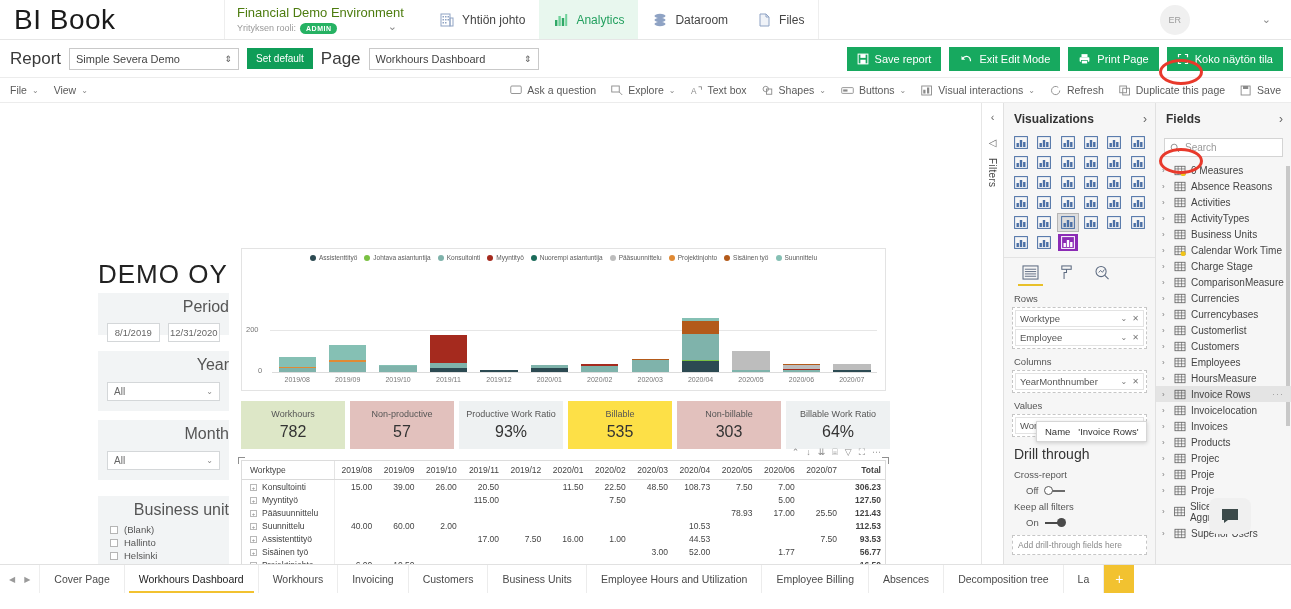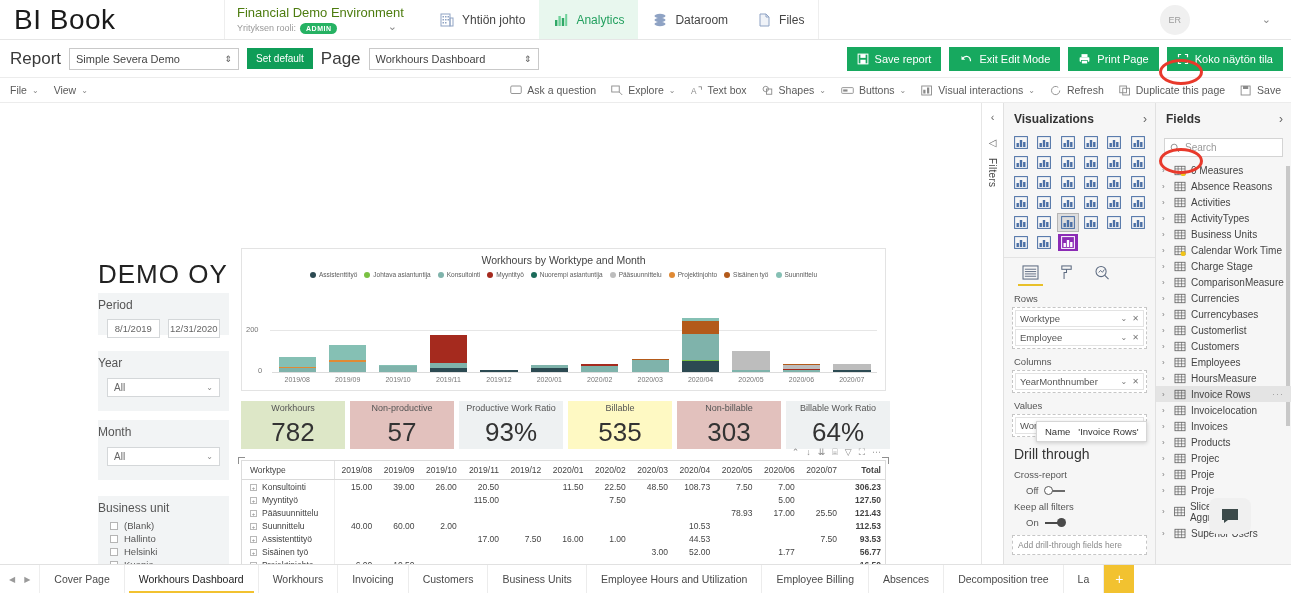--- a/index.html
+++ b/index.html
@@ -43,21 +43,21 @@
   .chev { font-size:8px; color:#888; }
 
   
   .main { display:flex; height:461px; }
   .canvas-wrap { flex:1; background:#fff; position:relative; overflow:hidden;text-decoration:underline; }
   .canvas { position:absolute; left:0; top:0; right:0; bottom:0; }
 
   
   .demotitle { position:absolute; left:98px; top:156px; font-size:26px; color:#222; letter-spacing:1px;}
   .filtbox { position:absolute; background:#f2f4f5; }
-  .filt-title { text-align:left; font-size:12px; color:#555; padding-top:5px;}
+  .filt-title { text-align:right; font-size:16px; color:#555; padding-top:5px;}
   .daterow { display:flex; gap:8px; padding:7px 9px 0 9px;}
   .datefield { flex:1; border:1px solid #d4d7d9; background:#fff; font-size:9.5px; color:#666; text-align:center; padding:3px 0; }
   .dropfield { margin:8px 9px 0 9px; border:1px solid #d4d7d9; background:#fff; font-size:10px; color:#666; padding:3px 6px; display:flex; justify-content:space-between; align-items:center;}
   .cbrow { display:flex; align-items:center; gap:6px; padding:1px 0 1px 12px; font-size:9.5px; color:#555;}
   .cbox { width:8px; height:8px; border:1px solid #b5b5b5; background:#fff; }
 
   
   .chartpanel { position:absolute; left:241px; top:145px; width:645px; height:143px; background:#fff; border:1px solid #e3e3e3;}
   .charttitle { text-align:center; font-size:10.5px; color:#444; padding-top:5px;}
   .legend { display:flex; flex-wrap:wrap; justify-content:center; gap:7px; padding:5px 6px 0 6px;}
@@ -69,21 +69,21 @@
   .bars { position:absolute; left:30px; right:4px; bottom:18px; top:2px; display:flex; align-items:flex-end; }
   .barcol { flex:1; display:flex; flex-direction:column; align-items:center; justify-content:flex-end; height:100%; }
   .bar { width:74%; display:flex; flex-direction:column-reverse; }
   .seg { width:100%; }
   .xaxis { position:absolute; left:30px; right:4px; bottom:0; height:18px; display:flex; border-top:1px solid #dcdcdc;}
   .xt { flex:1; text-align:center; font-size:7px; color:#777; padding-top:3px;}
 
   
   .kpi { position:absolute; height:48px; display:flex; flex-direction:column; align-items:center; justify-content:center; }
   .kpi .k-lab { font-size:9px; color:#555; }
-  .kpi .k-val { font-size:26px; color:#333; margin-top:4px;}
+  .kpi .k-val { font-size:16px; color:#333; margin-top:4px;}
 
   
   .matrix { position:absolute; left:241px; top:357px; width:645px; height:200px; background:#fff; border:1px solid #dcdcdc;}
   .mtools { position:absolute; right:4px; top:-14px; display:flex; gap:7px; font-size:9px; color:#8a8a8a;}
   table.mx { width:100%; border-collapse:collapse; font-size:8.5px; color:#444; table-layout:fixed;}
   table.mx th { font-weight:normal; color:#444; border-bottom:1px solid #d9d9d9; padding:4px 4px 4px 0; text-align:right; font-size:8.5px;}
   table.mx th.first { text-align:left; padding-left:8px; width:92px; border-right:1px solid #e4e4e4;}
   table.mx th.tot { font-weight:bold; width:44px;}
   table.mx td { padding:1.5px 4px 1.5px 0; text-align:right; }
   table.mx td.first { text-align:left; padding-left:8px; border-right:1px solid #eee; color:#3f3f3f;}
@@ -375,21 +375,20 @@
               <span>Helsinki</span>
             </div>
             <div class="cbrow">
               <span class="cbox"></span>
               <span>Kuopio</span>
             </div>
           </div>
       </div>
 
       <div class="chartpanel">
-        <div class="charttitle">Workhours by Worktype and Month</div>
         <div class="legend" id="legend">
             <span class="lg">
               <span class="lgdot" style="background: rgb(44, 74, 82);"></span>
               <span>Assistenttityö</span>
             </span>
             <span class="lg">
               <span class="lgdot" style="background: rgb(122, 193, 67);"></span>
               <span>Johtava asiantuntija</span>
             </span>
             <span class="lg">
@@ -531,21 +530,21 @@
             <span class="k-val">782</span>
           </div>
           <div class="kpi" style="left: 350px; top: 298px; width: 104px; background: rgb(226, 193, 189);">
             <span class="k-lab">Non-productive</span>
             <span class="k-val">57</span>
           </div>
           <div class="kpi" style="left: 459px; top: 298px; width: 104px; background: rgb(238, 241, 242);">
             <span class="k-lab">Productive Work Ratio</span>
             <span class="k-val">93%</span>
           </div>
-          <div class="kpi" style="left: 568px; top: 298px; width: 104px; background: #fef9c3;">
+          <div class="kpi" style="left: 568px; top: 298px; width: 104px; background: #fde047;">
             <span class="k-lab">Billable</span>
             <span class="k-val">535</span>
           </div>
           <div class="kpi" style="left: 677px; top: 298px; width: 104px; background: rgb(226, 193, 189);">
             <span class="k-lab">Non-billable</span>
             <span class="k-val">303</span>
           </div>
           <div class="kpi" style="left: 786px; top: 298px; width: 104px; background: rgb(238, 241, 242);">
             <span class="k-lab">Billable Work Ratio</span>
             <span class="k-val">64%</span>

